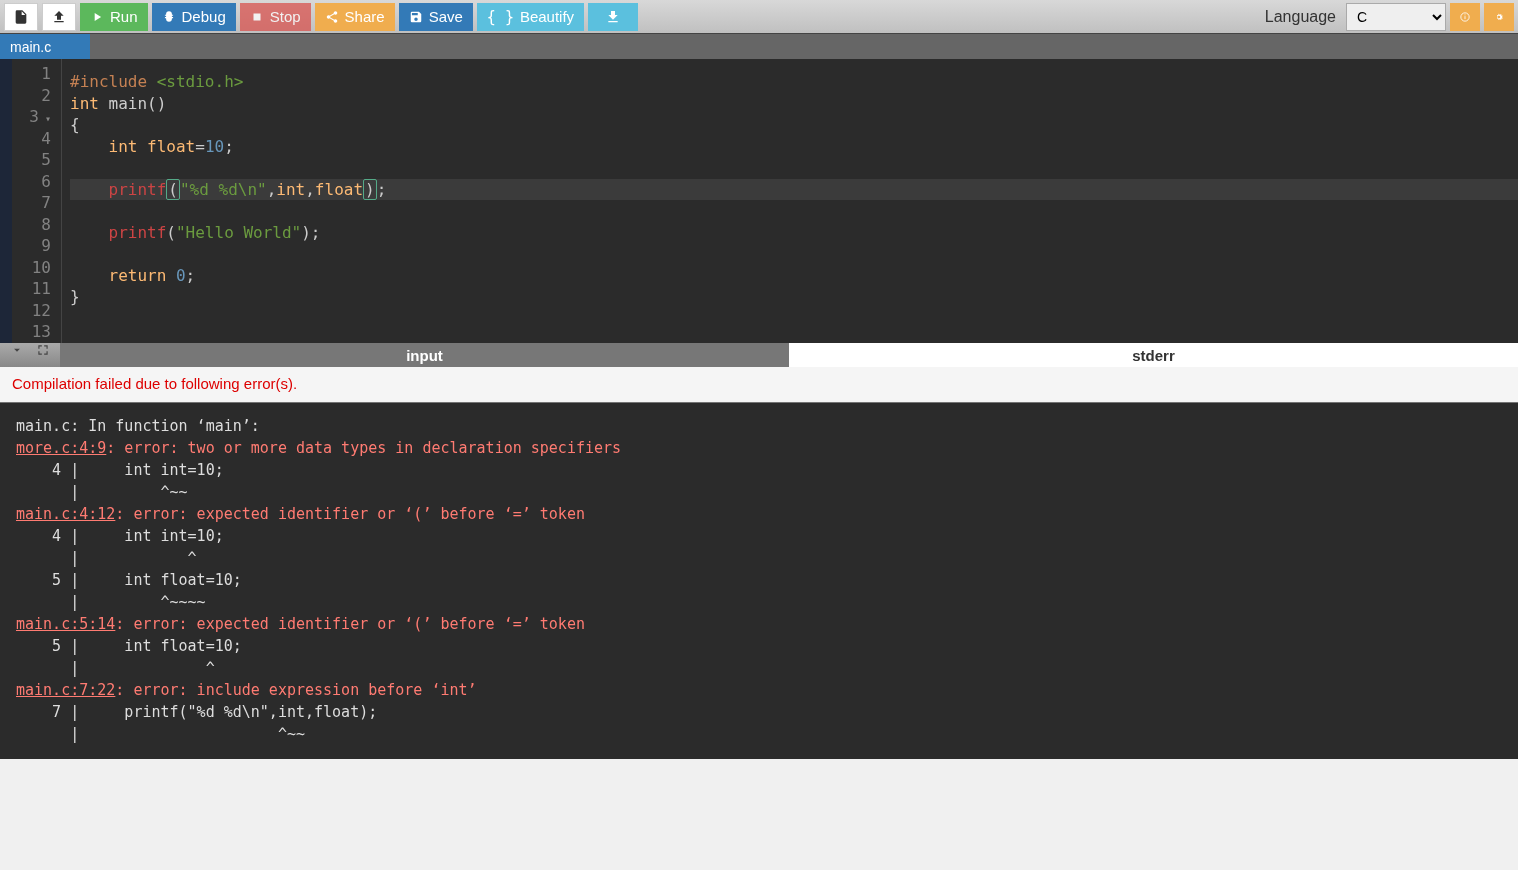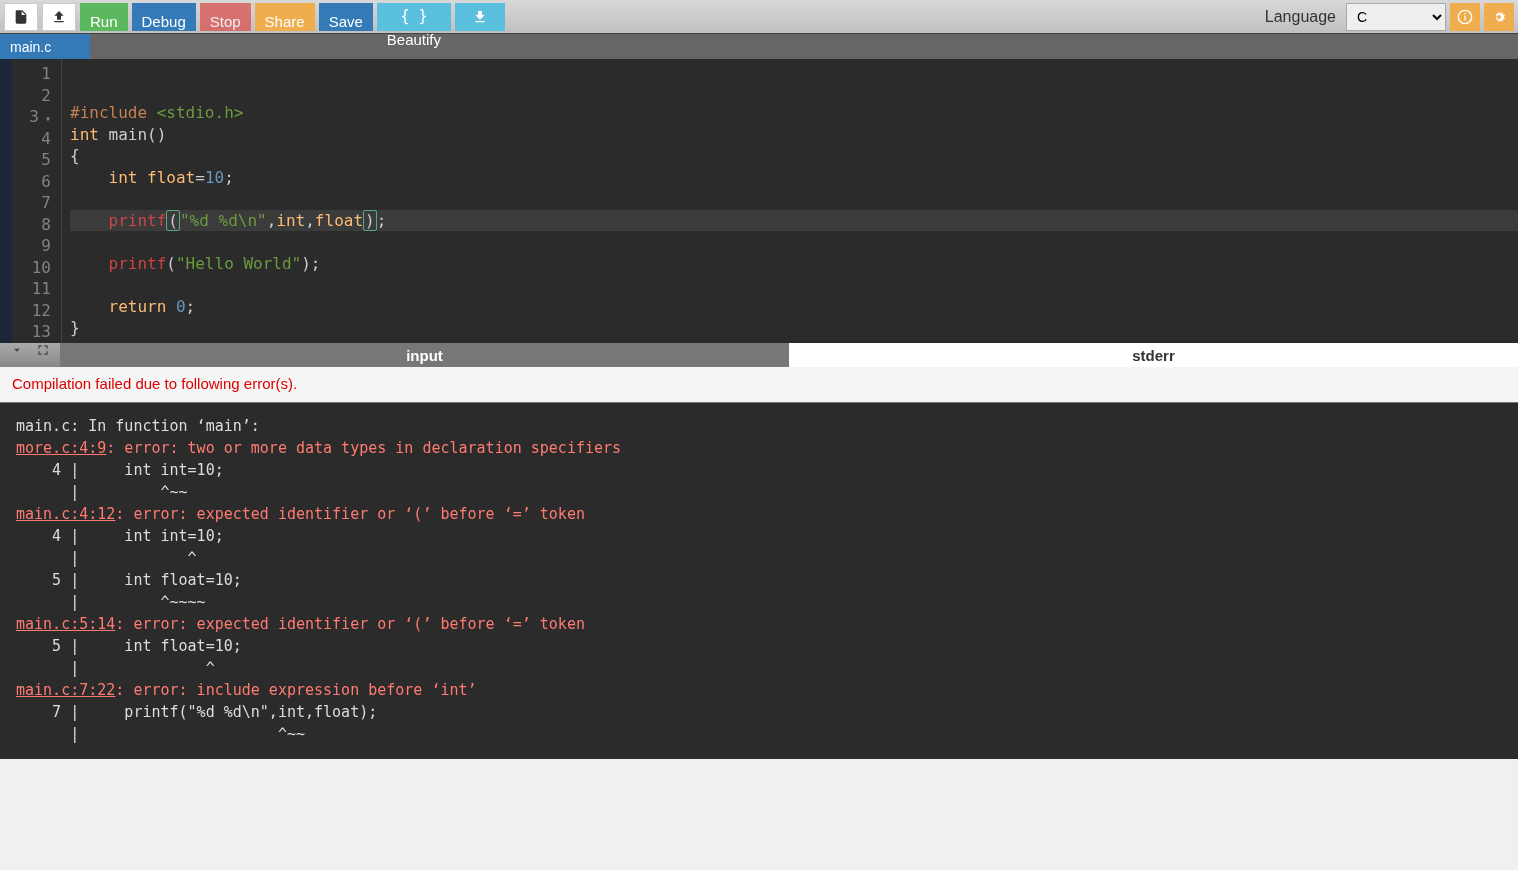--- a/index.html
+++ b/index.html
@@ -1,19 +1,19 @@
 <!DOCTYPE html>
 <html><head>
 <meta charset="utf-8">
 <style>
 * { margin: 0; padding: 0; box-sizing: border-box; }
 body { font-family: Arial, sans-serif; font-size: 14px; background: #f0f0f0; width: 1518px; height: 870px; overflow: hidden; }
 
 .topbar { height: 33px; background: linear-gradient(to bottom, #d8d8d8, #c0c0c0); display: flex; align-items: center; padding: 0 4px; gap: 4px; }
-.btn { display: inline-flex; align-items: center; gap: 6px; padding: 4px 10px; color: #fff; font-size: 15px; cursor: pointer; border: none; height: 28px; flex-direction: column; }
+.btn { display: inline-flex; align-items: center; gap: 6px; padding: 4px 10px; color: #fff; font-size: 15px; cursor: pointer; border: none; height: 28px; }
 .btn-icon { width: 34px; justify-content: center; padding: 4px; }
 .btn-white { background: #fff; color: #333; border: 1px solid #ccc; }
 .btn-run { background: #5cb85c; }
 .btn-debug { background: #337ab7; }
 .btn-stop { background: #d9534f; opacity: 0.75; }
 .btn-share { background: #f0ad4e; }
 .btn-save { background: #337ab7; }
 .btn-beautify { background: #5bc0de; }
 .btn-download { background: #5bc0de; width: 50px; justify-content: center; }
 .btn-info-ico { background: #f0ad4e; width: 30px; justify-content: center; }
@@ -22,21 +22,21 @@
 select.lang { height: 28px; padding: 2px 6px; border: 1px solid #aaa; width: 100px; font-size: 14px; }
 
 .tabbar { height: 26px; background: #666; display: flex; border-top: 1px solid #444; }
 .tab { background: #337ab7; color: #fff; padding: 3px 18px 3px 10px; font-size: 14px; min-width: 90px; display: flex; align-items: center; }
 
 .editor { height: 284px; background: #2b2b2b; display: flex; font-family: Menlo, Consolas, monospace; font-size: 16px; line-height: 21.5px; }
 .sidebar-strip { width: 12px; background: #1d2638; }
 .gutter { width: 50px; background: #2b2b2b; color: #828282; text-align: right; padding-right: 10px; padding-top: 4px; border-right: 1px solid #444; }
 .gutter .ln { height: 21.5px; }
 .gutter .ln.fold::after { content: " ▾"; color: #888; font-size: 10px; }
-.code { flex: 1; background: #2b2b2b; color: #ccc; padding-top: 19px; padding-left: 8px; position: relative; margin-top: 24px; }
+.code { flex: 1; background: #2b2b2b; color: #ccc; padding-top: 12px; padding-left: 8px; position: relative; }
 .code .line { height: 21.5px; white-space: pre; }
 .code .line.highlight { background: #3b3b3b; }
 .tok-pp { color: #c58153; }
 .tok-str { color: #6b9b3f; }
 .tok-kw { color: #fdba74; }
 .tok-num { color: #6897bb; }
 .tok-fn { color: #cc4444; }
 .tok-include { color: #6b9b3f; }
 .paren-hl { border: 1px solid #5a8; border-radius: 2px; padding: 0 1px; }
 

